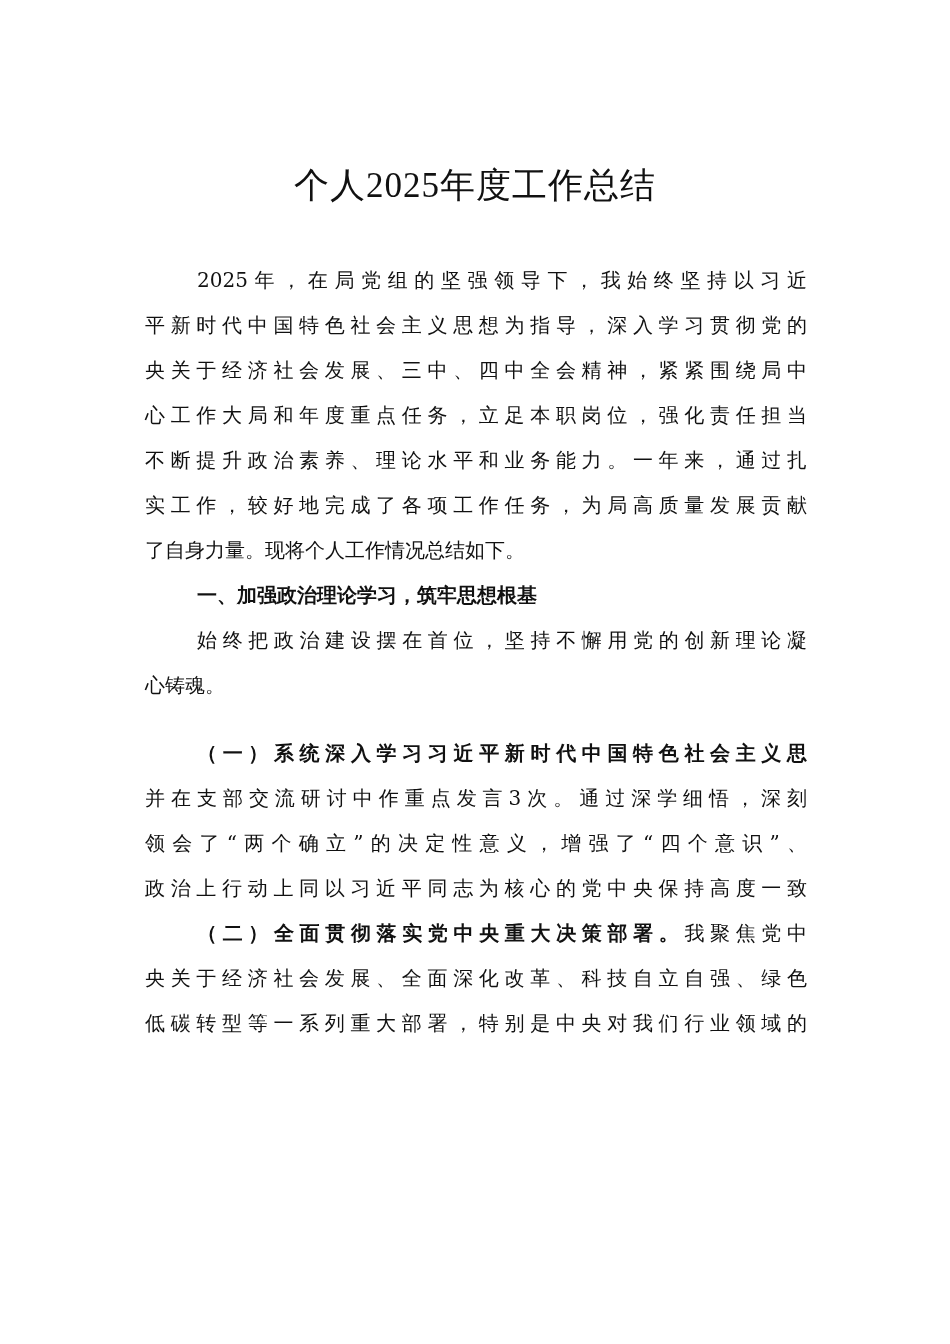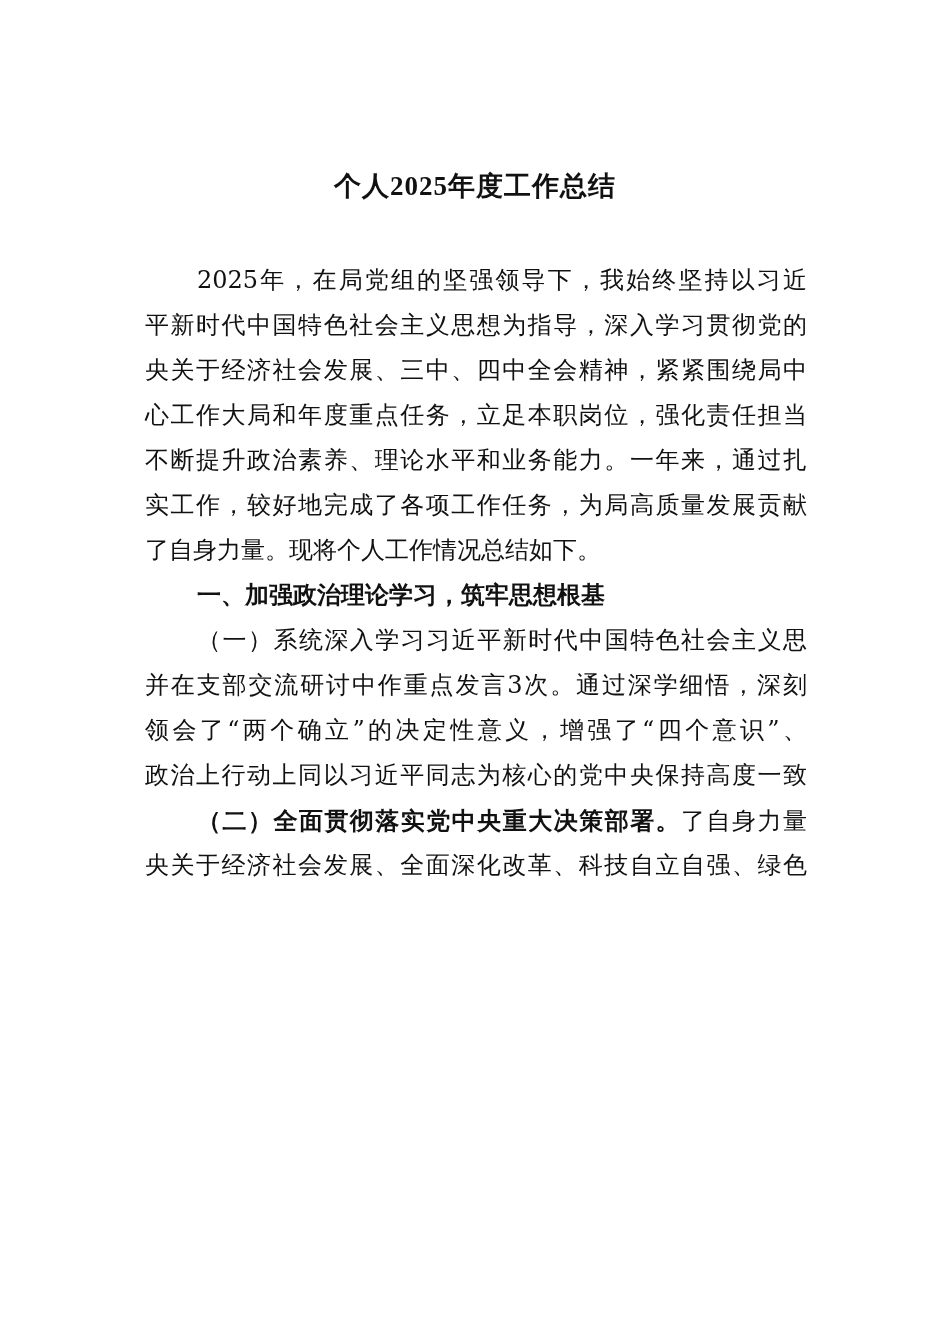--- a/index.html
+++ b/index.html
@@ -1,28 +1,28 @@
 <!DOCTYPE html>
 <html><head>
 <meta charset="utf-8">
 <style>
   html, body { margin: 0; padding: 0; background: #ffffff; }
   body { width: 950px; height: 1344px; position: relative; overflow: hidden;
          font-family: "DejaVu Serif", "Liberation Serif", serif; color: #111; }
   .page { position: absolute; left: 0; top: 0; width: 950px; height: 1344px; background: #fff; }
   .title { position: absolute; left: 0; width: 950px; top: 162px; text-align: center;
-           font-size: 27px; font-weight: bold; letter-spacing: 1px; line-height: 48px;
+           font-size: 35px; font-weight: normal; letter-spacing: 1px; line-height: 48px;
            font-family: "Liberation Serif", "DejaVu Serif", serif; }
   .body-text { position: absolute; left: 145px; width: 662px; top: 258px; }
-  .line { height: 45px; line-height: 45px; font-size: 24px; white-space: nowrap;
+  .line { height: 45px; line-height: 45px; font-size: 20px; white-space: nowrap;
           text-align: justify; text-align-last: justify; letter-spacing: 0; }
   .line.last { text-align-last: left; }
   .indent { padding-left: 52px; }
   .heading { font-family: "DejaVu Sans", "Liberation Sans", sans-serif; font-weight: bold; }
-  .subhead { font-weight: normal; }
+  .subhead { font-weight: bold; margin-top: 23px; }
   .line span.inline-bold { font-weight: bold; }
 </style>
 </head>
 <body>
 
 <div class="page">
   <div class="title">个人2025年度工作总结</div>
 
   <div class="body-text">
 
@@ -31,26 +31,31 @@
       <div class="line">平新时代中国特色社会主义思想为指导，深入学习贯彻党的</div>
       <div class="line">央关于经济社会发展、三中、四中全会精神，紧紧围绕局中</div>
       <div class="line">心工作大局和年度重点任务，立足本职岗位，强化责任担当</div>
       <div class="line">不断提升政治素养、理论水平和业务能力。一年来，通过扎</div>
       <div class="line">实工作，较好地完成了各项工作任务，为局高质量发展贡献</div>
       <div class="line last">了自身力量。现将个人工作情况总结如下。</div>
     </div>
 
     <div class="line last indent heading">一、加强政治理论学习，筑牢思想根基</div>
 
+    <div>
+      <div class="line indent">始终把政治建设摆在首位，坚持不懈用党的创新理论凝</div>
+      <div class="line last">心铸魂。</div>
+    </div>
 
     <div>
       <div class="line indent subhead">（一）系统深入学习习近平新时代中国特色社会主义思</div>
       <div class="line">并在支部交流研讨中作重点发言3次。通过深学细悟，深刻</div>
       <div class="line">领会了“两个确立”的决定性意义，增强了“四个意识”、</div>
       <div class="line">政治上行动上同以习近平同志为核心的党中央保持高度一致</div>
     </div>
 
     <div>
-      <div class="line indent"><span class="inline-bold">（二）全面贯彻落实党中央重大决策部署。</span><span>了自身力量</span></div>
+      <div class="line indent"><span class="inline-bold">（二）全面贯彻落实党中央重大决策部署。</span><span>我聚焦党中</span></div>
       <div class="line">央关于经济社会发展、全面深化改革、科技自立自强、绿色</div>
+      <div class="line">低碳转型等一系列重大部署，特别是中央对我们行业领域的</div>
     </div>
   </div>
 </div>
 
 </body></html>

